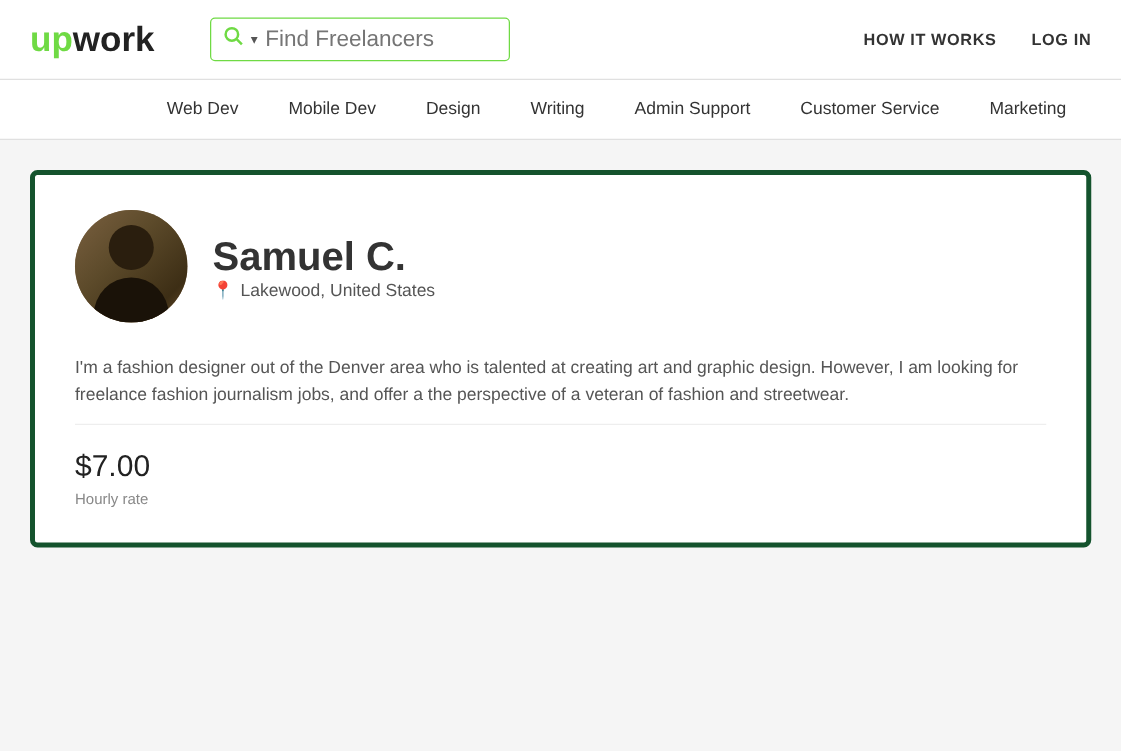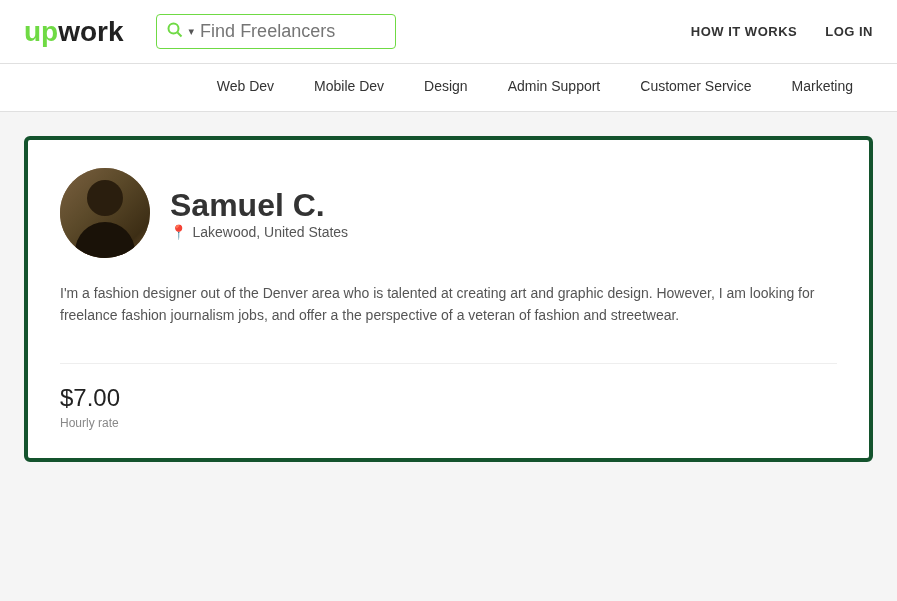--- a/index.html
+++ b/index.html
@@ -6,21 +6,21 @@
     body { font-family: -apple-system, BlinkMacSystemFont, 'Segoe UI', Helvetica, Arial, sans-serif; background: #f5f5f5; color: #333; }
 
     
     .header {
       background: #fff;
       border-bottom: 1px solid #e0e0e0;
       padding: 0 24px;
       display: flex;
       align-items: center;
       height: 64px;
-      gap: 20px;
+      gap: 32px;
     }
     .logo {
       display: flex;
       align-items: center;
       font-size: 28px;
       font-weight: 700;
       text-decoration: none;
       color: #222;
       margin-right: 12px;
     }
@@ -160,21 +160,21 @@
     .profile-title {
       font-size: 18px;
       font-weight: 700;
       color: #222;
       margin-bottom: 14px;
     }
     .profile-bio {
       font-size: 14px;
       color: #555;
       line-height: 1.6;
-      margin-bottom: 36px;
+      margin-bottom: 12px;
     }
 
     .divider {
       border: none;
       border-top: 1px solid #eee;
       margin-bottom: 20px;
     }
 
     .hourly-rate-value {
       font-size: 24px;
@@ -210,20 +210,21 @@
   <nav class="header-nav">
     <a href="#">HOW IT WORKS</a>
     <a href="#">LOG IN</a>
   </nav>
 </header>
 
 <nav class="category-nav">
   <a href="#">Web Dev</a>
   <a href="#">Mobile Dev</a>
   <a href="#">Design</a>
+  <a href="#">Writing</a>
   <a href="#">Admin Support</a>
   <a href="#">Customer Service</a>
   <a href="#">Marketing</a>
 </nav>
 
 <main class="main">
   <div class="profile-card">
 
     <div class="profile-header">
       <div class="avatar-container">

